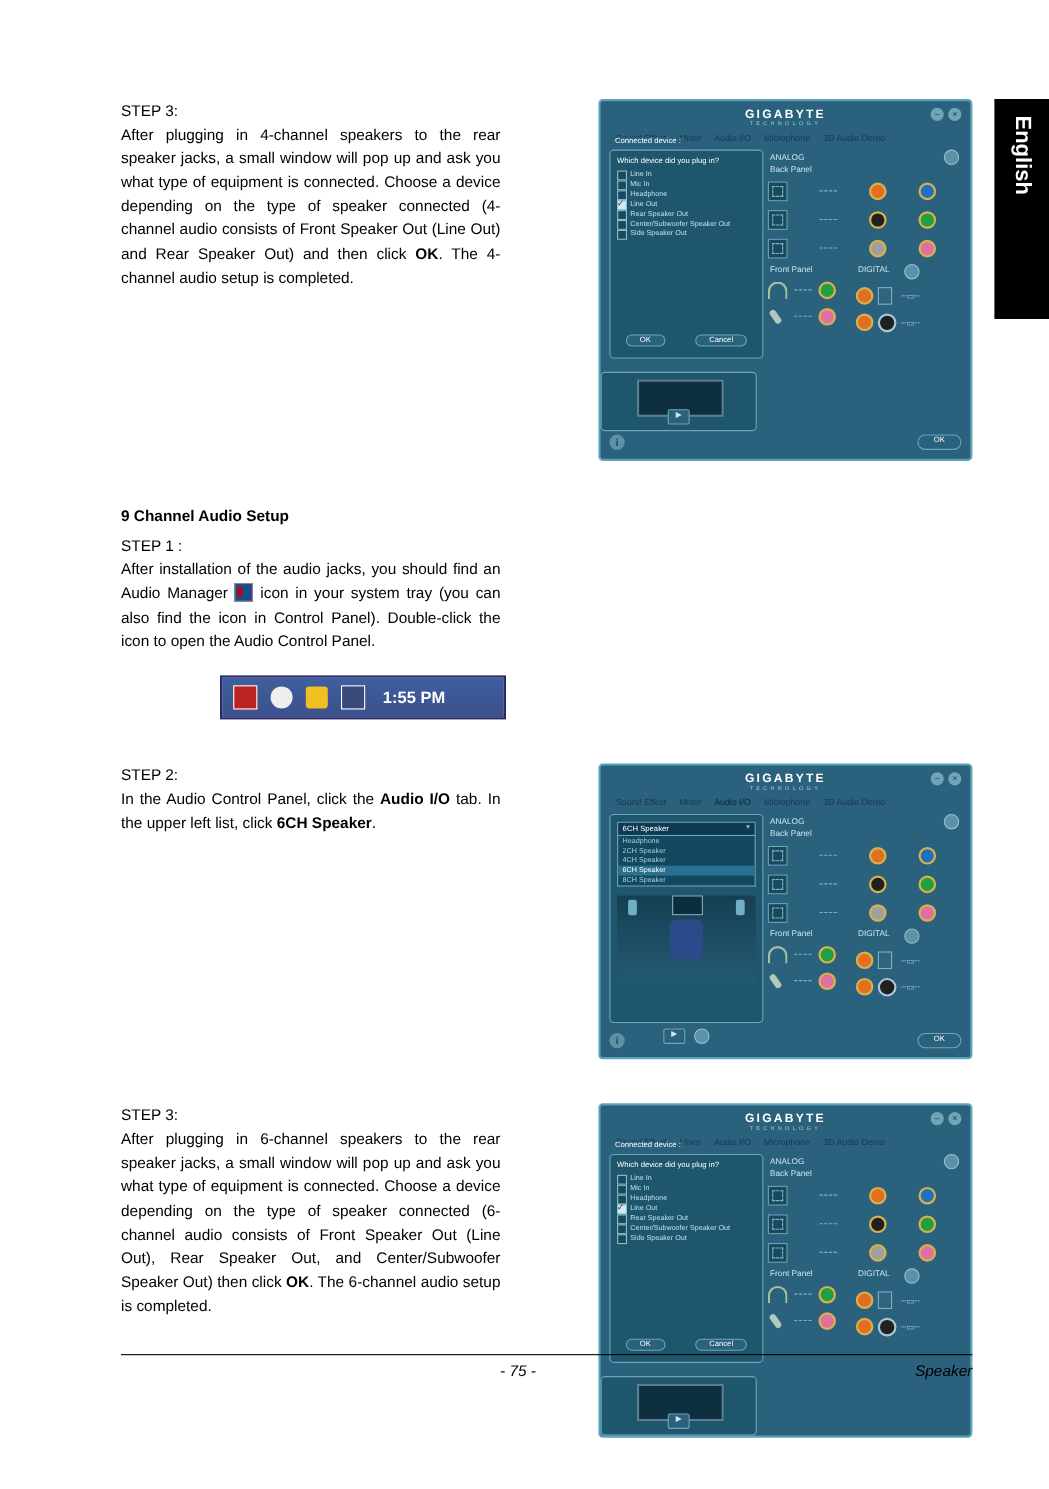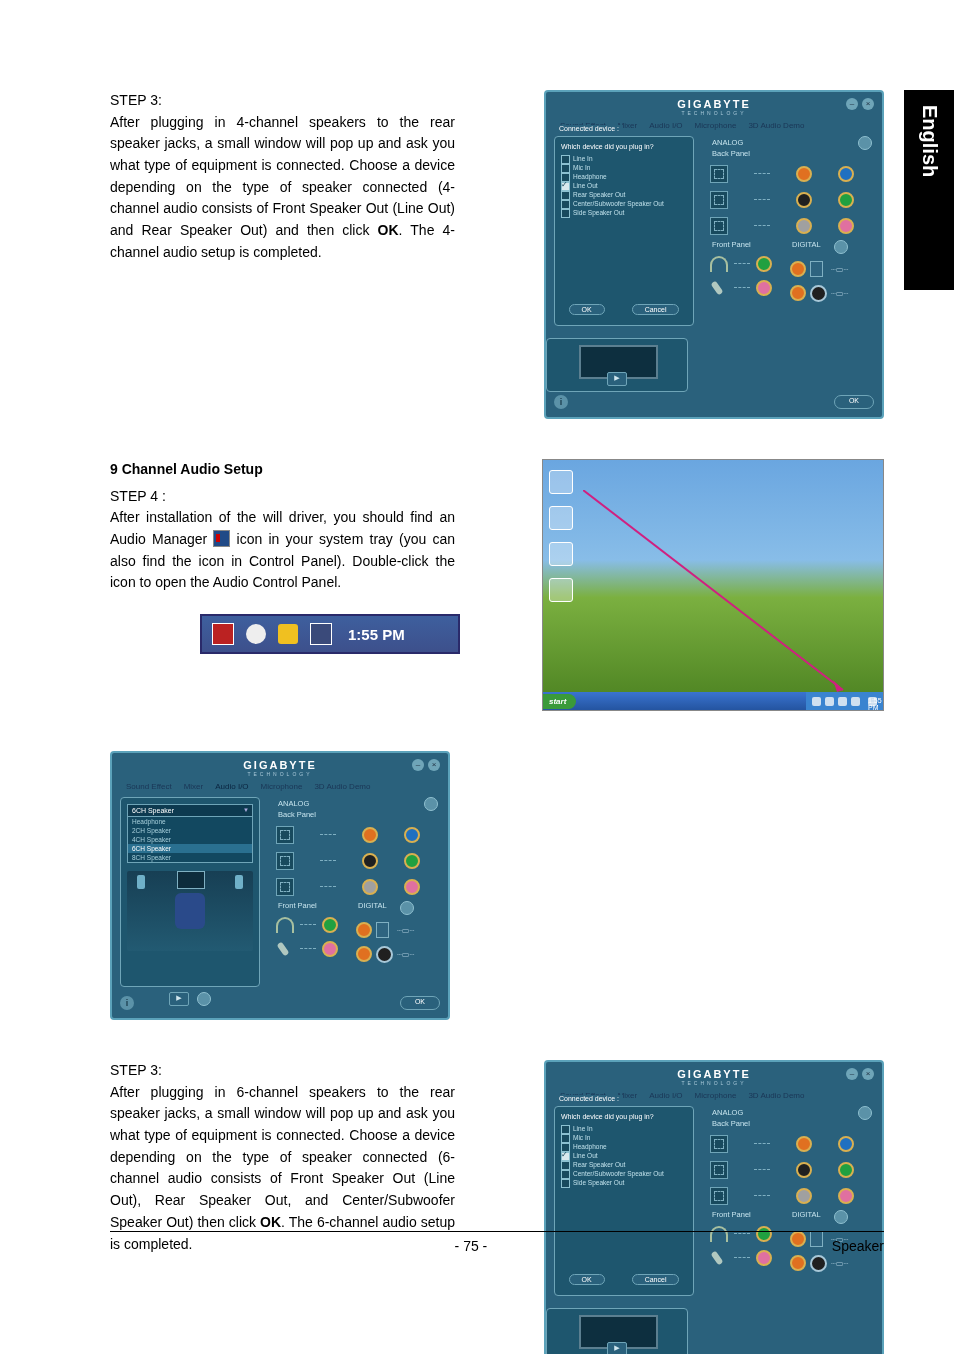--- a/index.html
+++ b/index.html
@@ -147,21 +147,21 @@
     gap: 12px;
     padding: 3px 14px 6px;
     font-size: 8px;
     color: #1a3656;
   }
   .tabs span { cursor: default; }
   .tabs .active { color: #0a2540; }
   .panel-body {
     display: flex;
     padding: 0 8px 6px 8px;
-    gap: 16px;
+    gap: 4px;
   }
   .left-pane {
     flex: 0 0 140px;
     background: #1e566e;
     border: 1px solid #6fa5b8;
     border-radius: 4px;
     padding: 6px 6px 8px;
     box-sizing: border-box;
     position: relative;
     height: 190px;
@@ -499,20 +499,21 @@
   .footer {
     position: absolute;
     bottom: 100px;
     left: 110px;
     right: 70px;
     border-top: 1px solid #000;
     padding-top: 6px;
     display: flex;
     justify-content: space-between;
     font-size: 14px;
+    font-style: italic;
   }
 </style>
 </head>
 <body>
 
 <div class="page">
   <div class="side-tab">English</div>
 
   <div class="block">
     <div class="text-col">
@@ -611,55 +612,37 @@
       <div class="ok-footer">
         <span class="info-icon">i</span>
         <span class="ok-btn">OK</span>
       </div>
     </div>
   </div>
 
   <div class="block">
     <div class="text-col">
       <div class="heading">9 Channel Audio Setup</div>
-      <div class="step-label">STEP 4 :</div>
-      <span>After installation of the will driver, you should find an Audio Manager </span><span class="tray-icon"></span><span> icon in your system tray (you can also find the icon in Control Panel).  Double-click the icon to open the Audio Control Panel.</span>
+      <div class="step-label">STEP 1 :</div>
+      <span>After installation of the audio jacks, you should find an Audio Manager </span><span class="tray-icon"></span><span> icon in your system tray (you can also find the icon in Control Panel).  Double-click the icon to open the Audio Control Panel.</span>
       <div class="tray-bar">
         <span class="ico ico-red"></span>
         <span class="ico ico-wht"></span>
         <span class="ico ico-yel"></span>
         <span class="ico ico-spk"></span>
         <span class="tray-time">1:55 PM</span>
       </div>
     </div>
-    <div class="desktop">
-      <div class="desk-icons">
-          <span></span>
-          <span></span>
-          <span></span>
-          <span></span>
-        </div>
-      <svg class="arrow" style="left:40px;top:30px" width="300" height="220">
-        <line x1="0" y1="0" x2="260" y2="200" stroke="#d02080" stroke-width="2"></line>
-        <polygon points="260,200 250,190 254,202" fill="#d02080"></polygon>
-      </svg>
-      <div class="taskbar">
-        <span class="start">start</span>
-        <div class="tb-tray">
-          <span></span>
-            <span></span>
-            <span></span>
-            <span></span>
-          <span class="tb-time">1:55 PM</span>
-        </div>
-      </div>
+  </div>
+
+  <div class="block">
+    <div class="text-col">
+      <div class="step-label">STEP 2:</div>
+      <span>In the Audio Control Panel, click the </span><span class="bold">Audio I/O</span><span> tab. In the upper left list, click </span><span class="bold">6CH Speaker</span><span>.</span>
     </div>
-  </div>
-
-  <div class="block">
 
     <div class="panel">
       <div class="win-btns">
           <span>–</span>
           <span>×</span>
         </div>
       <div class="panel-head">
         <div class="giga-logo">GIGABYTE</div>
         <div class="giga-sub">TECHNOLOGY</div>
       </div>

